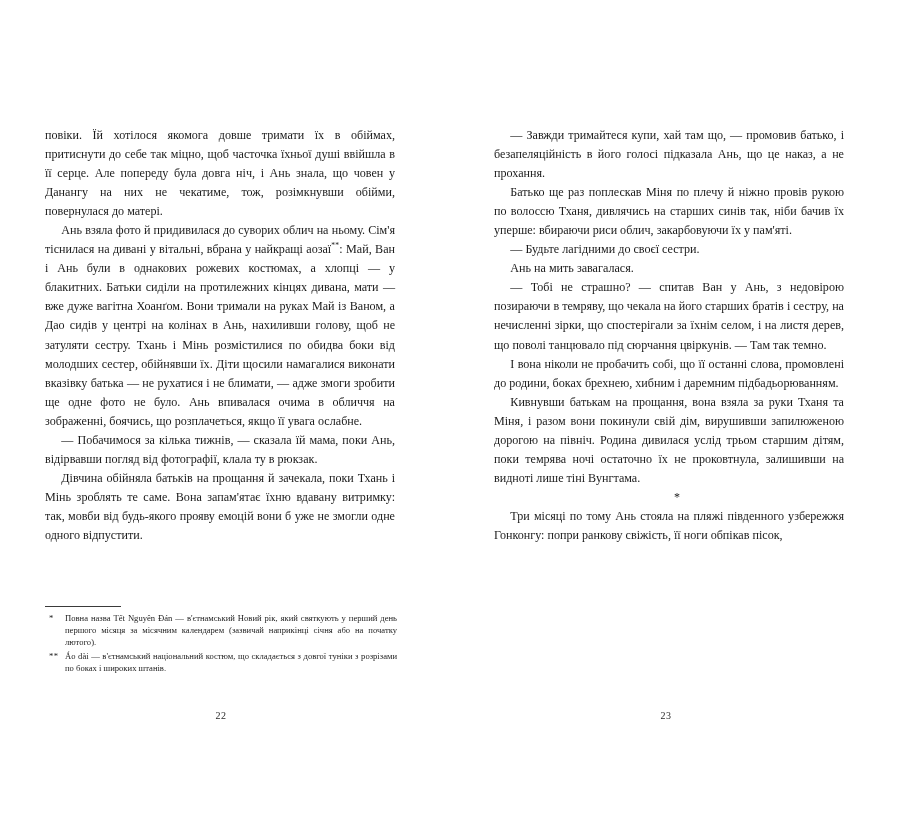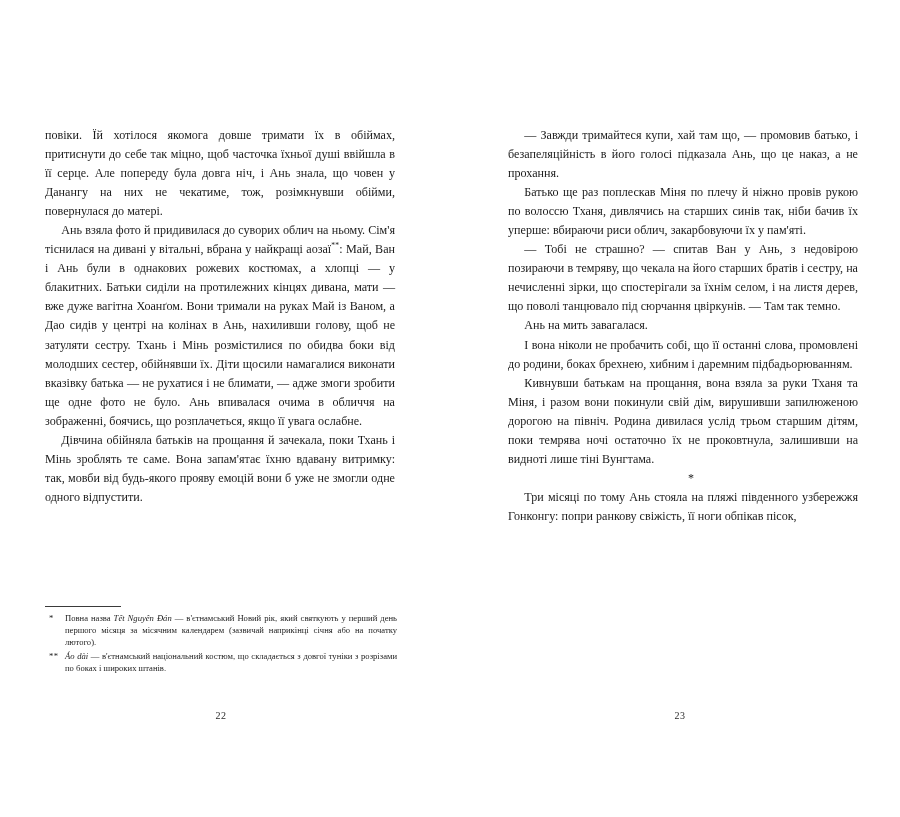--- a/index.html
+++ b/index.html
@@ -26,21 +26,21 @@
     background: #ffffff;
   }
 
   .page {
     position: absolute;
     top: 0;
     height: 817px;
     box-sizing: border-box;
   }
   .page-left  { left: 0px;   width: 450px; }
-  .page-right { left: 450px; width: 450px; }
+  .page-right { left: 436px; width: 450px; }
 
   .textblock {
     position: absolute;
     top: 126px;
     width: 350px;
     font-size: 12.1px;
     line-height: 19.05px;
     text-align: justify;
     text-justify: inter-word;
     hyphens: manual;
@@ -90,21 +90,21 @@
     flex: 0 0 20px;
     text-align: left;
     padding-left: 4px;
     box-sizing: border-box;
     letter-spacing: .5px;
   }
   .footnote-text {
     flex: 1 1 auto;
     text-align: justify;
   }
-  .fn-term { font-style: italic; }
+  .fn-term { }
 
   .folio {
     position: absolute;
     bottom: 96px;
     width: 100%;
     text-align: center;
     font-size: 10px;
     color: #2a2a2a;
     letter-spacing: .6px;
   }
@@ -125,20 +125,21 @@
 
   <div class="page page-left">
 
     <div class="textblock">
 
       <p class="no-indent">повіки. Їй хотілося якомога довше тримати їх в обіймах, притиснути до себе так міцно, щоб часточка їхньої душі ввійшла в її серце. Але попереду була довга ніч, і Ань знала, що човен у Данангу на них не чекатиме, тож, розімкнувши обійми, повернулася до матері.</p>
 
 
       <p><span>Ань взяла фото й придивилася до суворих облич на ньому. Сім'я тіснилася на дивані у вітальні, вбрана у найкращі аозаї</span><sup class="fnref">**</sup><span>: Май, Ван і Ань були в однакових рожевих костюмах, а хлопці — у блакитних. Батьки сиділи на протилежних кінцях дивана, мати — вже дуже вагітна Хоанґом. Вони тримали на руках Май із Ваном, а Дао сидів у центрі на колінах в Ань, нахиливши голову, щоб не затуляти сестру. Тхань і Мінь розмістилися по обидва боки від молодших сестер, обійнявши їх. Діти щосили намагалися виконати вказівку батька — не рухатися і не блимати, — адже змоги зробити ще одне фото не було. Ань впивалася очима в обличчя на зображенні, боячись, що розплачеться, якщо її увага ослабне.</span></p>
 
+      <p>— Побачимося за кілька тижнів, — сказала їй мама, поки Ань, відірвавши погляд від фотографії, клала ту в рюкзак.</p>
 
       <p>Дівчина обійняла батьків на прощання й зачекала, поки Тхань і Мінь зроблять те саме. Вона запам'ятає їхню вдавану витримку: так, мовби від будь-якого прояву емоцій вони б уже не змогли одне одного відпустити.</p>
 
     </div>
 
     <div class="footnotes">
       <div class="footnote-rule"></div>
 
       <div class="footnote">
         <span class="footnote-marker">*</span>
@@ -153,22 +154,23 @@
 
     <div class="folio">22</div>
   </div>
 
   <div class="page page-right">
 
     <div class="textblock">
 
       <p>— Завжди тримайтеся купи, хай там що, — промовив батько, і безапеляційність в його голосі підказала Ань, що це наказ, а не прохання.</p>
       <p>Батько ще раз поплескав Міня по плечу й ніжно провів рукою по волоссю Тханя, дивлячись на старших синів так, ніби бачив їх уперше: вбираючи риси облич, закарбовуючи їх у пам'яті.</p>
+      <p>— Будьте лагідними до своєї сестри.</p>
+      <p>Ань на мить завагалася.</p>
       <p>— Тобі не страшно? — спитав Ван у Ань, з недовірою позираючи в темряву, що чекала на його старших братів і сестру, на нечисленні зірки, що спостерігали за їхнім селом, і на листя дерев, що поволі танцювало під сюрчання цвіркунів. — Там так темно.</p>
-      <p>Ань на мить завагалася.</p>
       <p>І вона ніколи не пробачить собі, що її останні слова, промовлені до родини, боках брехнею, хибним і даремним підбадьорюванням.</p>
       <p>Кивнувши батькам на прощання, вона взяла за руки Тханя та Міня, і разом вони покинули свій дім, вирушивши запилюженою дорогою на північ. Родина дивилася услід трьом старшим дітям, поки темрява ночі остаточно їх не проковтнула, залишивши на видноті лише тіні Вунгтама.</p>
 
       <p class="sectionbreak">*</p>
 
       <p>Три місяці по тому Ань стояла на пляжі південного узбережжя Гонконгу: попри ранкову свіжість, її ноги обпікав пісок,</p>
 
     </div>
 
     <div class="folio">23</div>

